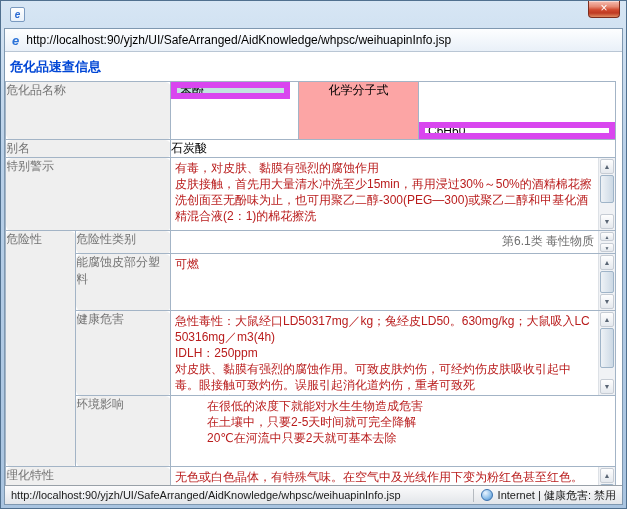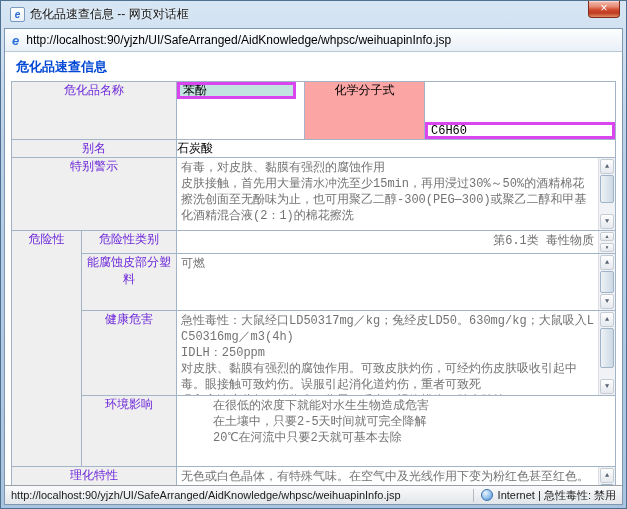--- a/index.html
+++ b/index.html
@@ -30,38 +30,38 @@
   
   .client { height:477px; border:1px solid #7f98b0; background:#fff; display:flex; flex-direction:column; overflow:hidden; }
   .urlbar {
     height:23px; flex:0 0 23px;
     background:linear-gradient(to bottom,#fdfeff,#e9f0f8);
     border-bottom:1px solid #b9c6d4;
     display:flex; align-items:center; padding:0 7px;
   }
   .ie-icon { color:#2a72d8; font-weight:bold; font-style:italic; font-size:13px; margin-right:7px; }
   .url-text { font-size:12px; color:#000; white-space:nowrap; }
-  .content { flex:1; background:#fff; padding:4px 6px 0 6px; overflow:hidden;font-family:Liberation Mono, monospace; }
+  .content { flex:1; background:#fff; padding:4px 6px 0 0; overflow:hidden; }
   .page-header { color:#0046d5; font-weight:bold; font-size:13px; margin:2px 0 5px 5px; }
   
   table.info { border-collapse:collapse; width:100%; table-layout:fixed; }
   table.info td { border:1px solid #a3b4c6; font-size:12px; padding:0; vertical-align:top; overflow:hidden; }
-  td.lbl { background:#efefef; text-align:center; vertical-align:middle; padding:2px 3px; color:#6d28d9; }
+  td.lbl { background:#efefef; text-align:left; vertical-align:middle; padding:2px 3px; color:#737373;border-radius:6px; }
   td.mid { text-align:center; vertical-align:middle; padding:2px 3px; background:#fca5a5; }
   td.pad { padding:2px 3px; vertical-align:middle; }
   td.txtcell { padding:2px 4px; vertical-align:middle; }
   .inp {
-    height:17px; border:3px solid #d946ef; background:#fff;
+    height:17px; border:6px solid #d946ef; background:#fff;
     font-size:12px; font-family:inherit; padding:0 3px; display:block;
   }
   .inp.teal { width:119px; background:#c2e4e0; }
   .inp.wide { width:100%;margin-top:40px; }
   
   .ta { position:relative; width:100%; overflow:hidden; }
-  .ta-text { padding:2px 21px 2px 4px; white-space:pre-wrap; line-height:16px; color:#737373; word-break:break-all; }
+  .ta-text { padding:2px 21px 2px 4px; white-space:pre-wrap; line-height:16px; color:#b91c1c; word-break:break-all; }
   .ta-text.muted { color:#707070;text-align:right; }
   .h-warn  { height:72px; }
   .h-class { height:22px; }
   .h-burn  { height:56px; }
   .h-health{ height:84px; }
   .h-env   { height:70px;margin-left:32px; }
   .h-phys  { height:58px; }
   
   .sb { position:absolute; right:0; top:0; bottom:0; width:17px; background:#f0f2f5; border-left:1px solid #dde1e6; display:flex; flex-direction:column; }
   .sb-btn {
@@ -94,21 +94,20 @@
     background:radial-gradient(circle at 35% 30%, #eaf4ff, #8fc0ea 55%, #4a88c8);
   }
 </style>
 </head>
 <body>
 
 <div class="window">
 
   <div class="titlebar">
     <div class="title-icon">e</div>
-    <div class="title-text">危化品速查信息 -- 网页对话框</div>
     <div class="close-btn">
       <span>×</span>
     </div>
   </div>
 
   <div class="client">
 
     <div class="urlbar">
       <span class="ie-icon">e</span>
       <span class="url-text">http://localhost:90/yjzh/UI/SafeArranged/AidKnowledge/whpsc/weihuapinInfo.jsp</span>
@@ -242,18 +241,18 @@
 
         </tbody>
       </table>
     </div>
 
     <div class="statusbar">
       <div class="status-url">http://localhost:90/yjzh/UI/SafeArranged/AidKnowledge/whpsc/weihuapinInfo.jsp</div>
       <div class="status-sep"></div>
       <div class="status-zone">
         <span class="globe-icon"></span>
-        <span>Internet | 急性毒性: 禁用</span>
+        <span>Internet | 健康危害: 禁用</span>
       </div>
     </div>
 
   </div>
 </div>
 
 </body></html>

